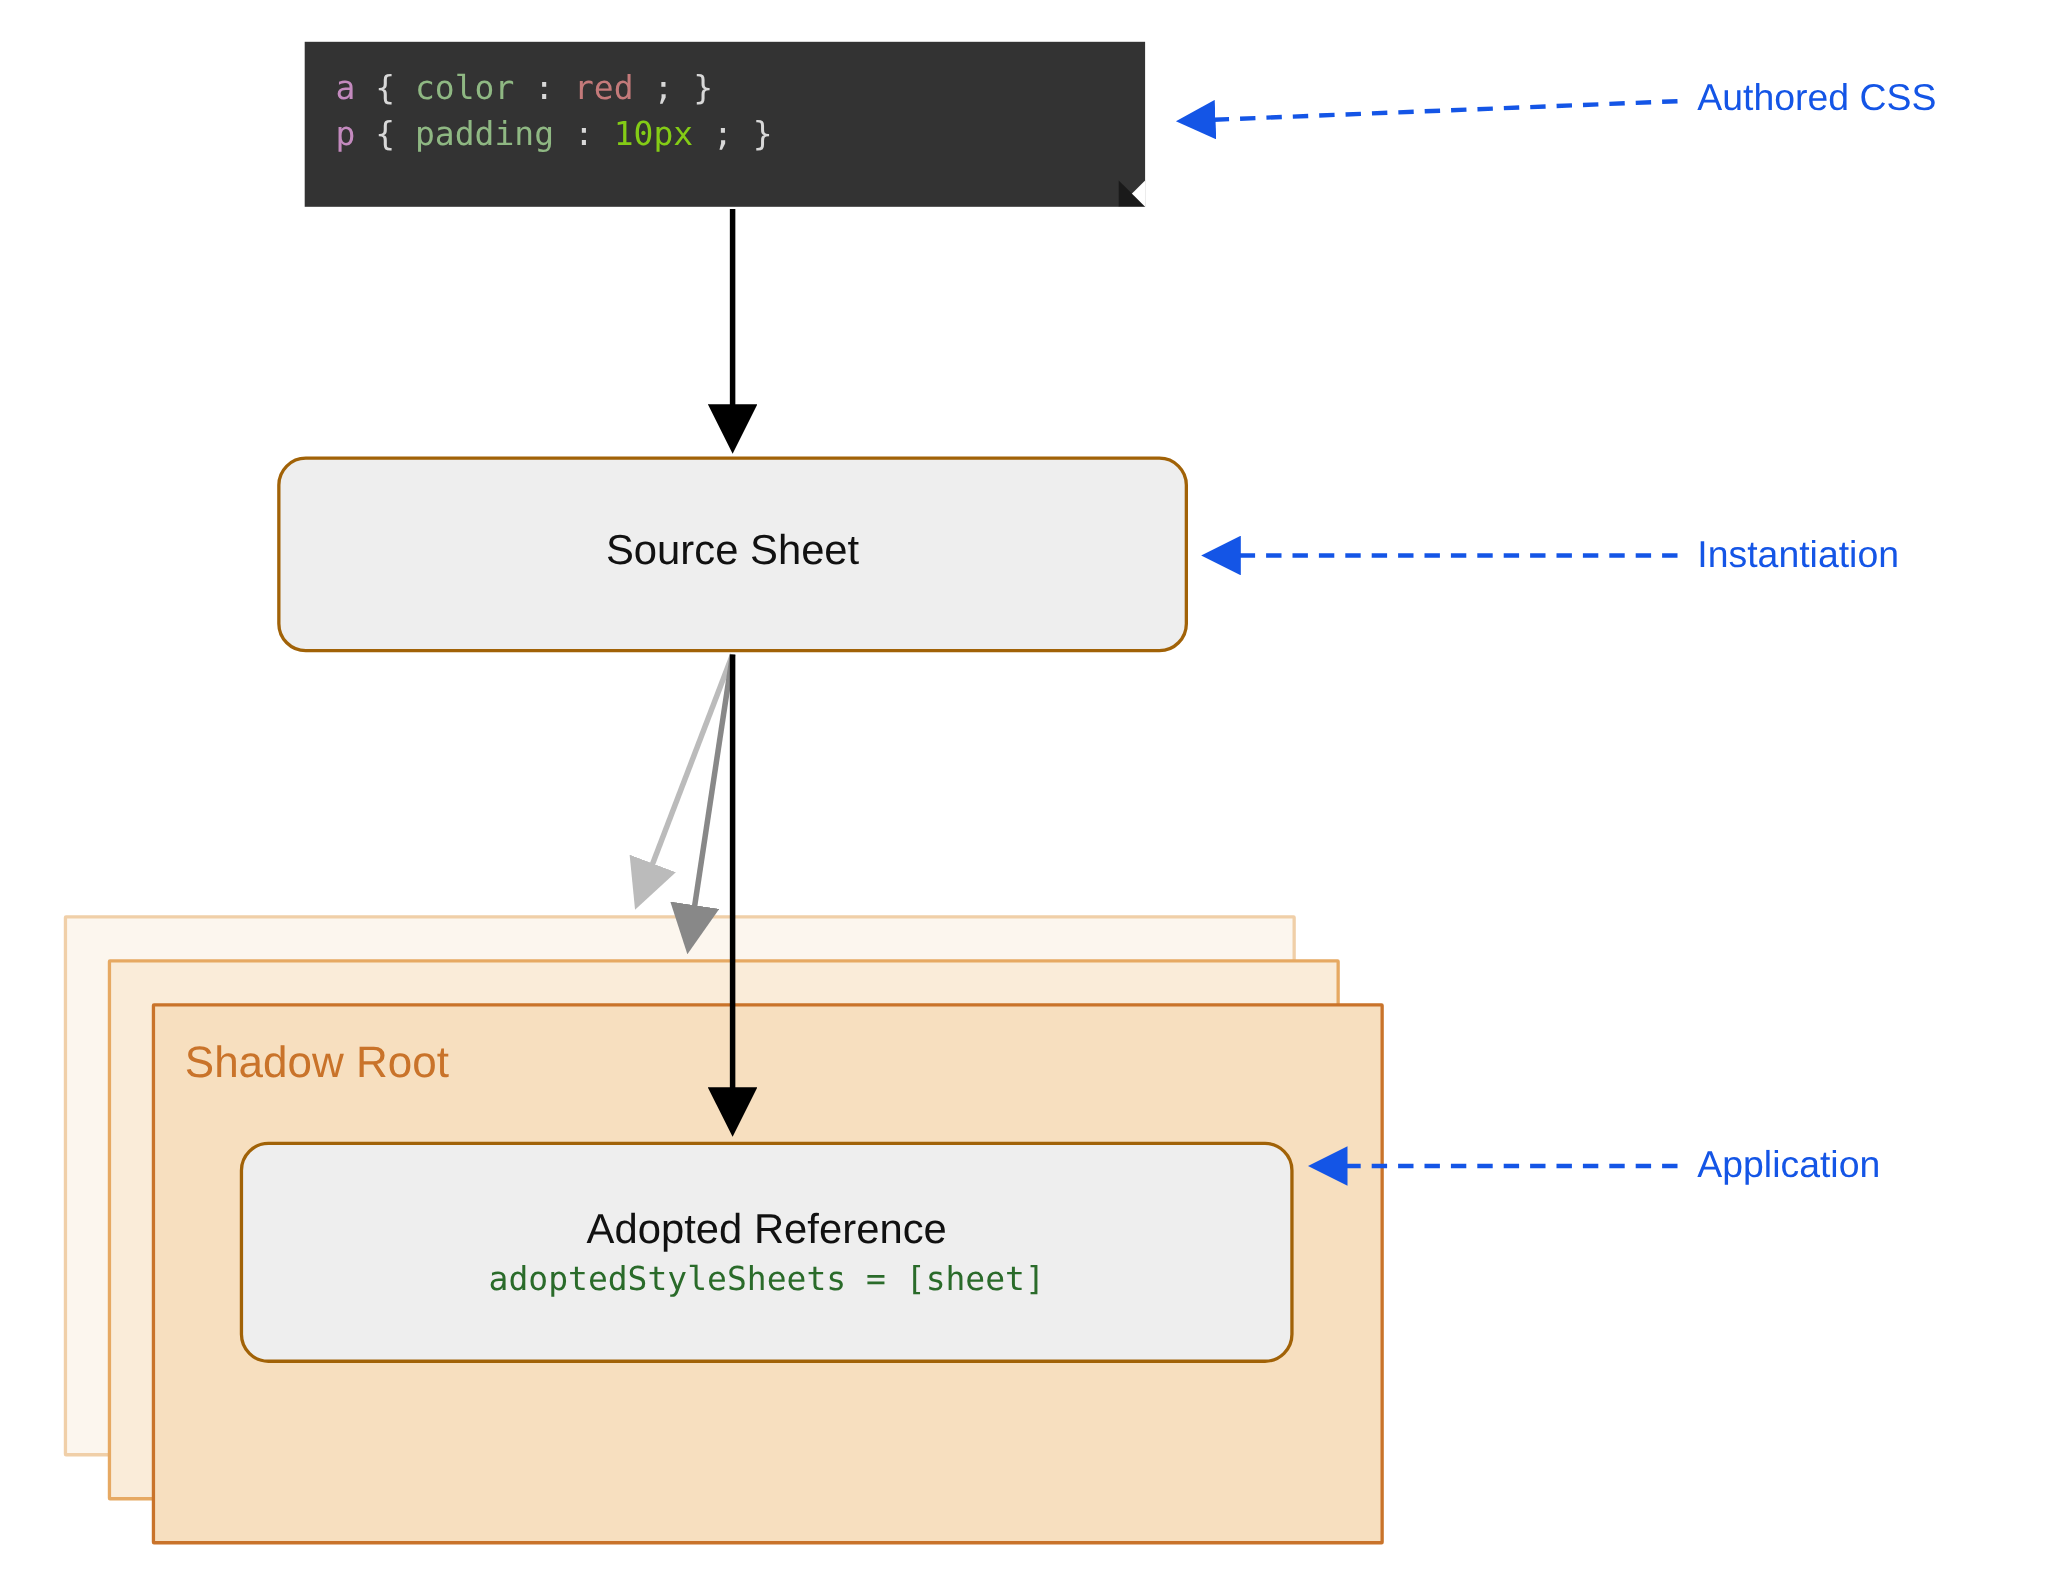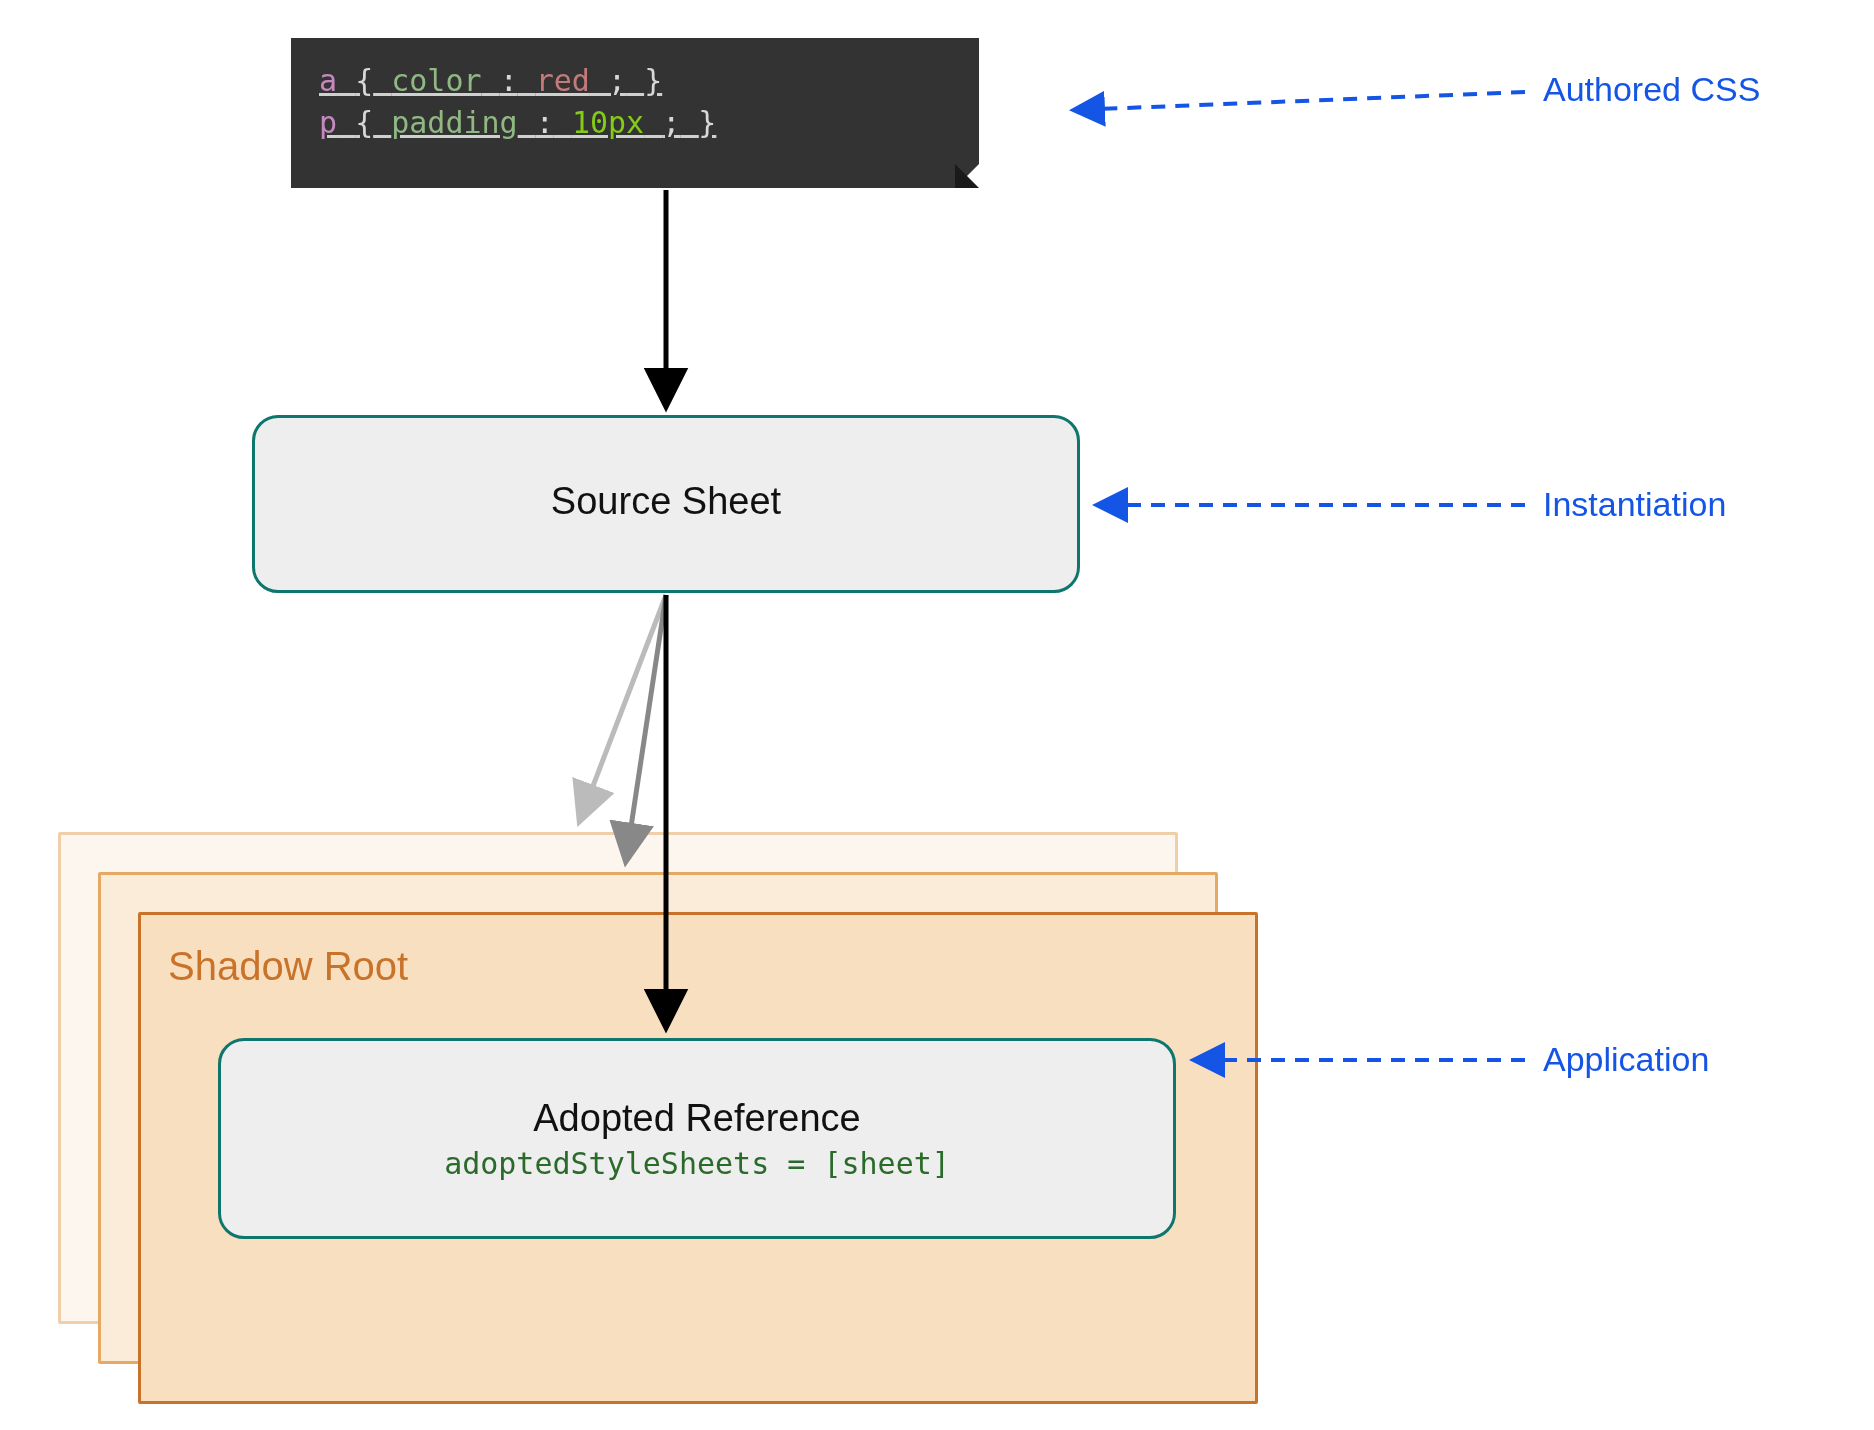--- a/index.html
+++ b/index.html
@@ -46,21 +46,21 @@
   }
   .tok-sel { color: #c48abf; }
   .tok-punc { color: #d8d8d8; }
   .tok-prop { color: #8fb883; }
   .tok-val-red { color: #c47a7a; }
   .tok-val-num { color: #84cc16; }
 
   .round-box {
     position: absolute;
     background: #eeeeee;
-    border: 3px solid #0f766e;
+    border: 3px solid #a16207;
     border-radius: 26px;
     text-align: center;
     display: flex;
     flex-direction: column;
     justify-content: center;
     align-items: center;
     padding: 18px 20px;
   }
   .round-box .title {
     font-size: 38px;
@@ -123,21 +123,21 @@
 
   <div class="round-box" style="left:218px; top:1038px; width:958px; height:201px;">
     <div class="title">Adopted Reference</div>
     <div class="sub">adoptedStyleSheets = [sheet]</div>
   </div>
 
   <div class="round-box" style="left:252px; top:415px; width:828px; height:178px;">
     <div class="title">Source Sheet</div>
   </div>
 
-  <div class="code-block" style="left:291px; top:38px; width:688px; height:150px;text-decoration:underline;">
+  <div class="code-block" style="left:277px; top:38px; width:764px; height:150px;">
     <div>
       <span class="tok-sel">a</span>
       <span> </span>
       <span class="tok-punc">{</span>
       <span> </span>
       <span class="tok-prop">color</span>
       <span class="tok-punc">:</span>
       <span> </span>
       <span class="tok-val-red">red</span>
       <span class="tok-punc">;</span>

